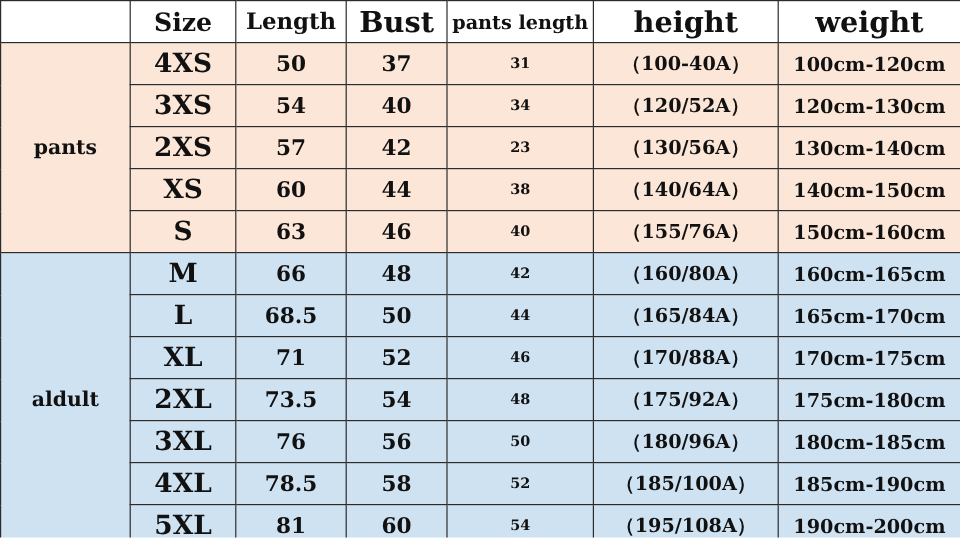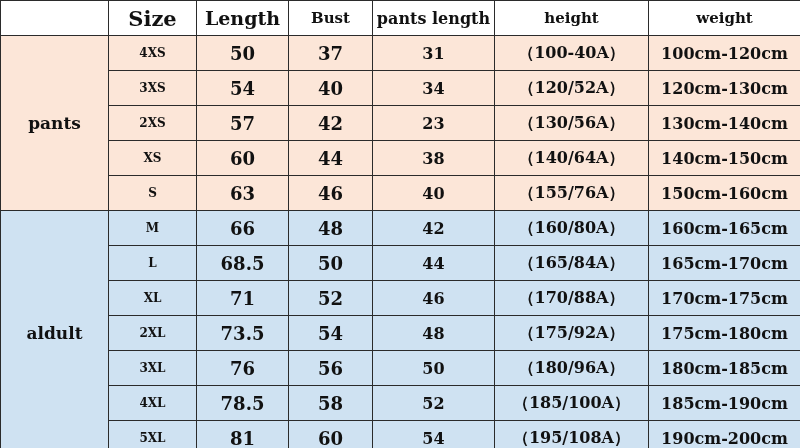--- a/index.html
+++ b/index.html
@@ -35,41 +35,41 @@
   .col-length { width: 92px; }
   .col-bust { width: 84px; }
   .col-pants { width: 122px; }
   .col-height { width: 154px; }
   .col-weight { width: 152px; }
 
   
   .hdr-row td {
     height: 34px;
     font-weight: bold;
-    font-size: 15px;
+    font-size: 24px;
     background: #ffffff;
   }
   .hdr-row td.hdr-pants { font-size: 16px; margin-top: 20px; }
   .hdr-row td.hdr-size { font-size: 21px; }
   .hdr-row td.hdr-length { font-size: 19px; }
   .hdr-row td.hdr-blank { background: #ffffff; }
 
   
   .group-cell {
     font-size: 34px;
     font-weight: bold;
     letter-spacing: 0px;
   }
   .kids-bg { background: #fce6d8; }
   .adult-bg { background: #cfe2f2; }
 
   .data-row td { height: 34px; font-size: 17px; font-weight: bold; }
-  .data-row td.cell-size { font-size: 12px; }
+  .data-row td.cell-size { font-size: 22px; }
   .data-row td.cell-num { font-size: 18px; }
-  .data-row td.cell-pants { font-size: 16px; }
+  .data-row td.cell-pants { font-size: 12px; }
   .data-row td.cell-height { font-size: 16px; }
   .data-row td.cell-weight { font-size: 16px; }
 </style>
 </head>
 <body>
 
 <table id="size-chart">
   <colgroup>
     <col class="col-group">
     <col class="col-size">

